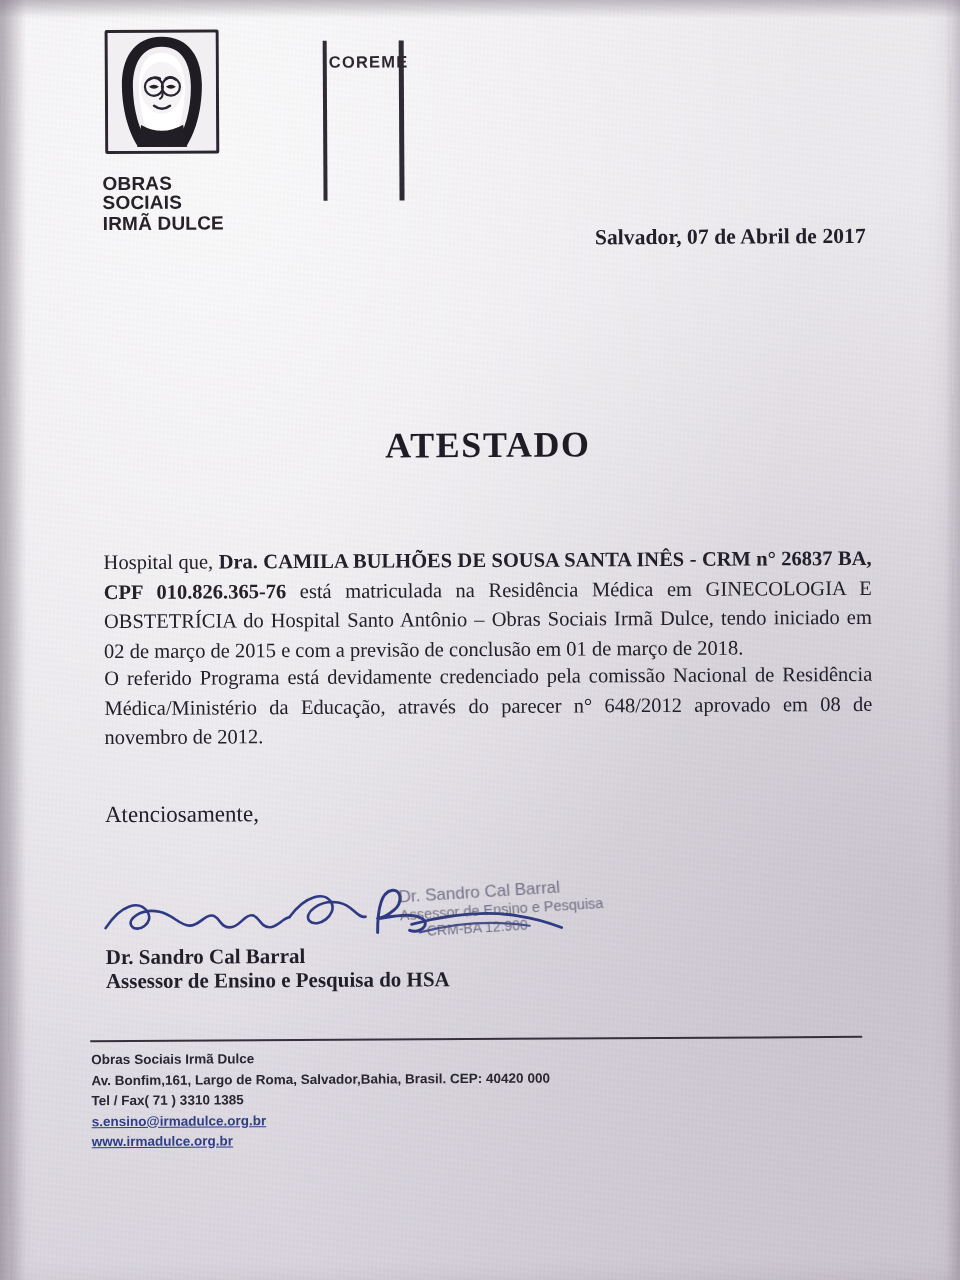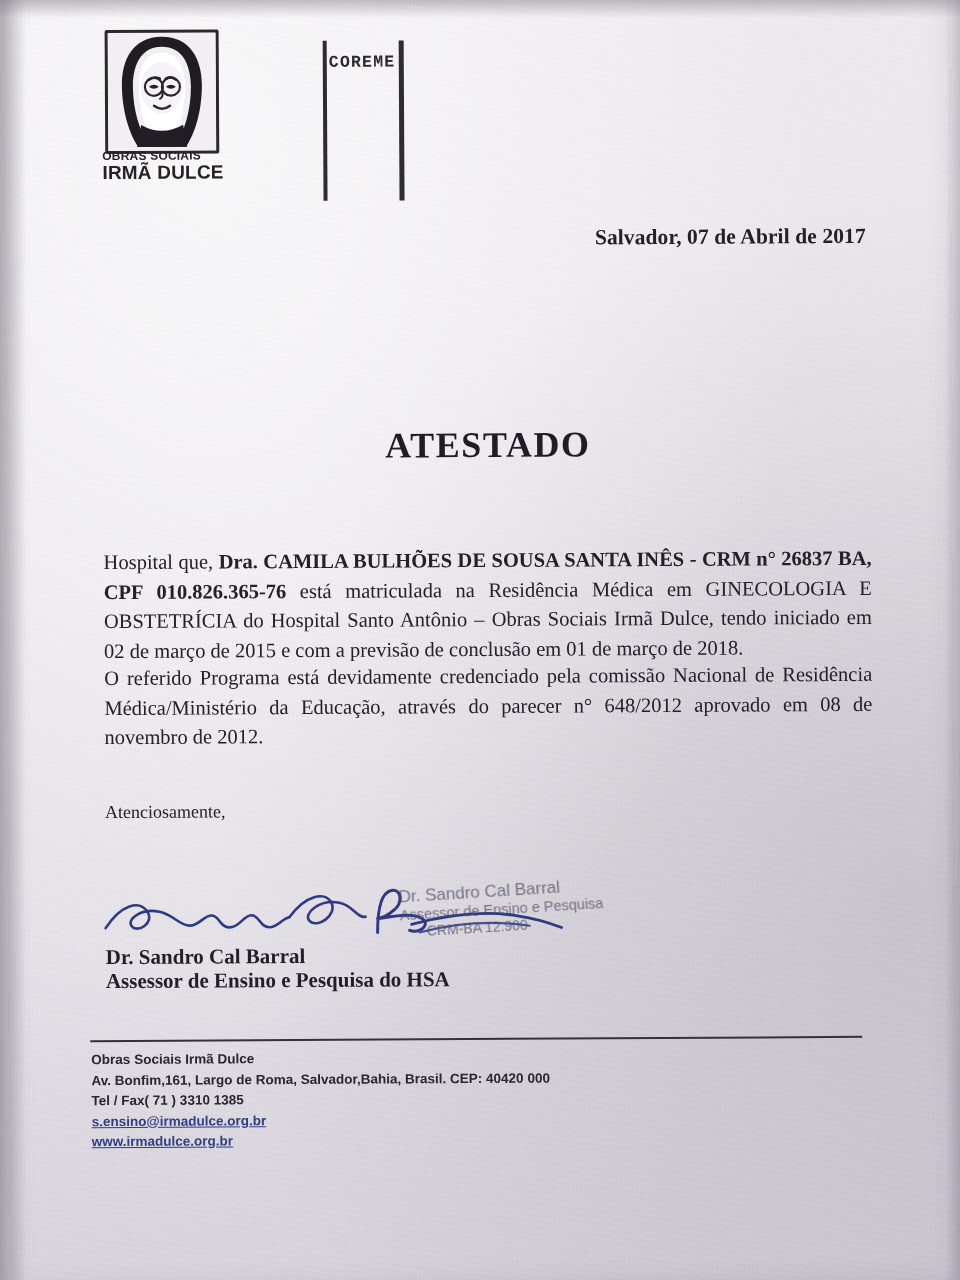--- a/index.html
+++ b/index.html
@@ -101,21 +101,21 @@
   .logo-text {
     position: absolute;
     left: 1px;
     top: 126px;
     width: 124px;
     line-height: 1.02;
     font-family: "Liberation Sans", sans-serif;
     font-weight: bold;
     color: #272229;
   }
-  .logo-text .l1 { font-size: 12px; letter-spacing: .2px; }
+  .logo-text .l1 { font-size: 19px; letter-spacing: .2px; margin-top: 24px; }
   .logo-text .l2 { font-size: 19px; letter-spacing: .2px; margin-top: 1px; }
 
   .bar-thin {
     position: absolute;
     left: 222px;
     top: 18px;
     width: 4px;
     height: 160px;
     background: #2f2a33;
   }
@@ -124,21 +124,21 @@
     left: 298px;
     top: 18px;
     width: 5px;
     height: 160px;
     background: #2f2a33;
   }
   .coreme {
     position: absolute;
     left: 228px;
     top: 30px;
-    font-family: Liberation Mono, monospace;
+    font-family: Liberation Sans, sans-serif;
     font-weight: bold;
     font-size: 16.5px;
     letter-spacing: 1.2px;
     color: #2c2730;
   }
 
   
   .date-line {
     position: absolute;
     right: 92px;
@@ -172,21 +172,21 @@
     color: #232029;
   }
   .para b { font-weight: bold; }
   #p1 { top: 546px; }
   #p2 { top: 662px; }
 
   .closing {
     position: absolute;
     left: 104px;
     top: 800px;
-    font-size: 18px;
+    font-size: 23px;
     color: #232029;
   }
 
   
   .signature-wrap {
     position: absolute;
     left: 80px;
     top: 872px;
     width: 520px;
     height: 90px;

